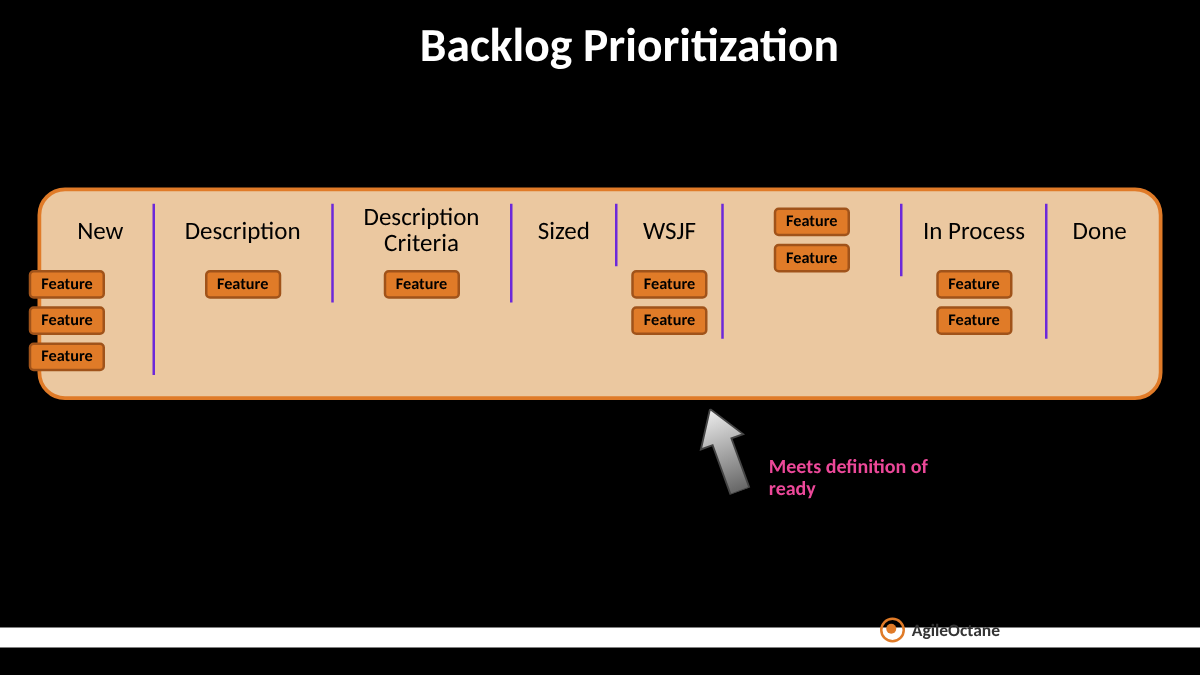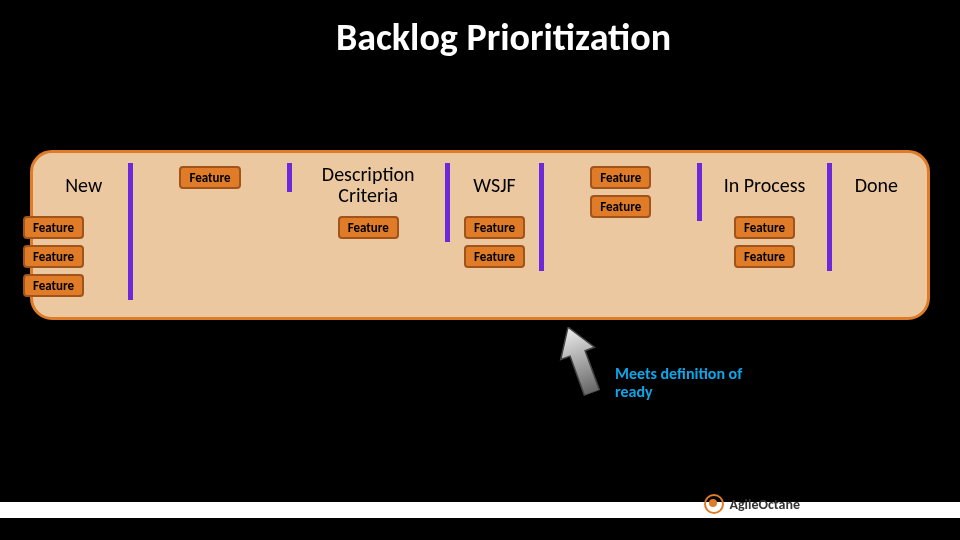--- a/index.html
+++ b/index.html
@@ -28,21 +28,21 @@
     height: 170px;
     background: #ebc8a0;
     border: 3px solid #e07b28;
     border-radius: 22px;
     display: flex;
     align-items: flex-start;
     padding: 10px 6px 10px 6px;
   }
   .col {
     flex: 1;
-    border-right: 5px solid #6d28d9;
+    border-right: 2px solid #6d28d9;
     display: flex;
     flex-direction: column;
     align-items: center;
     padding: 0 4px;
     min-width: 0;
   }
   .col:last-child { border-right: none; }
   .col-header {
     font-size: 20px;
     line-height: 1.05;
@@ -71,21 +71,21 @@
     left: 560px;
     top: 325px;
     width: 40px;
     height: 70px;
     transform: rotate(-20deg);
   }
   .caption {
     position: absolute;
     left: 615px;
     top: 365px;
-    color: #0ea5e9;
+    color: #ec4899;
     font-size: 16px;
     font-weight: 700;
     line-height: 1.15;
     width: 130px;
   }
   .footer {
     position: absolute;
     bottom: 0;
     left: 0;
     width: 960px;
@@ -140,28 +140,32 @@
 <div class="board">
 
   <div class="col col-new narrow">
     <div class="col-header">New</div>
     <div class="card">Feature</div>
     <div class="card">Feature</div>
     <div class="card">Feature</div>
   </div>
 
   <div class="col wide">
+    <div class="col-header">Description</div>
     <div class="card">Feature</div>
   </div>
 
   <div class="col wide">
     <div class="col-header">Description Criteria</div>
     <div class="card">Feature</div>
   </div>
 
+  <div class="col narrow">
+    <div class="col-header">Sized</div>
+  </div>
 
   <div class="col narrow">
     <div class="col-header">WSJF</div>
     <div class="card">Feature</div>
     <div class="card">Feature</div>
   </div>
 
   <div class="col wide">
     <div class="card">Feature</div>
     <div class="card">Feature</div>

